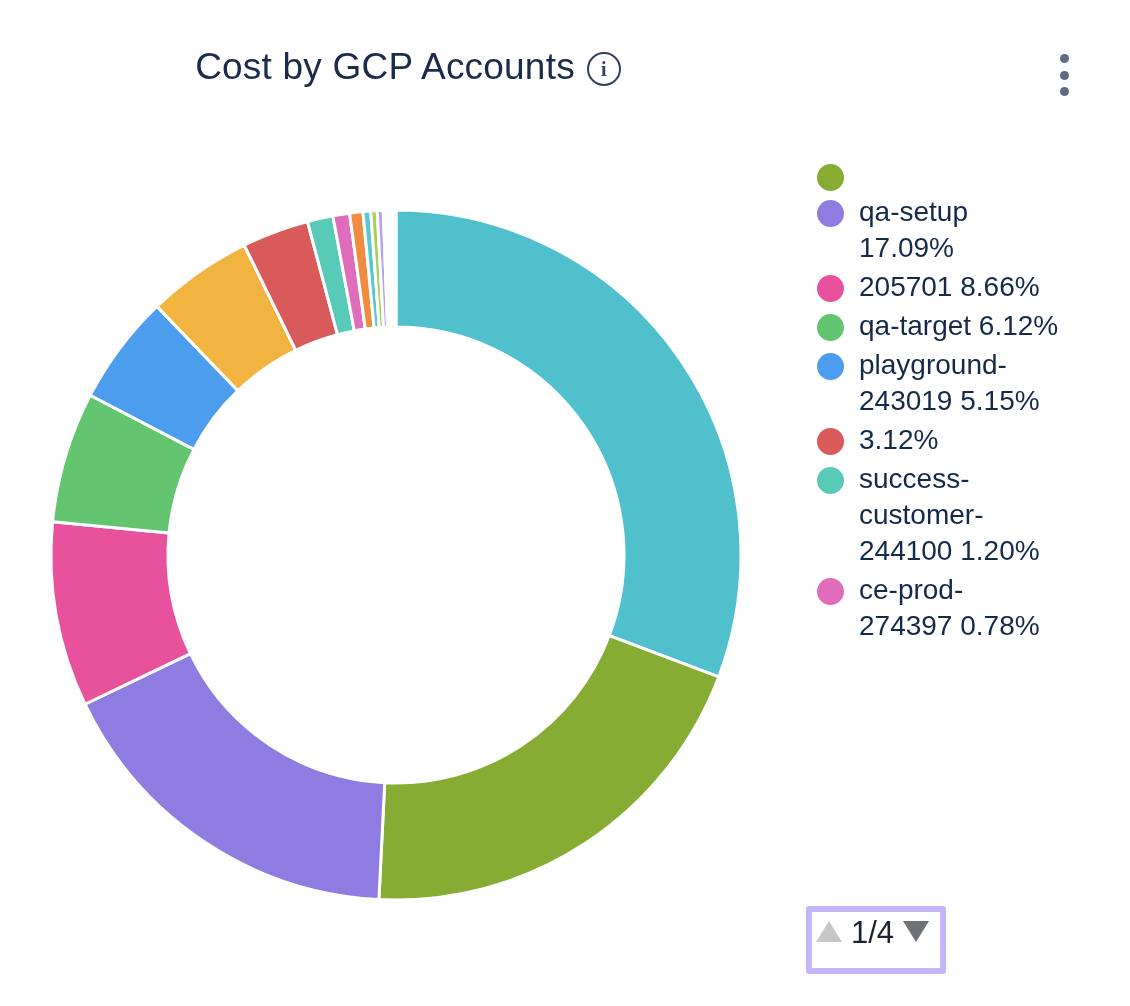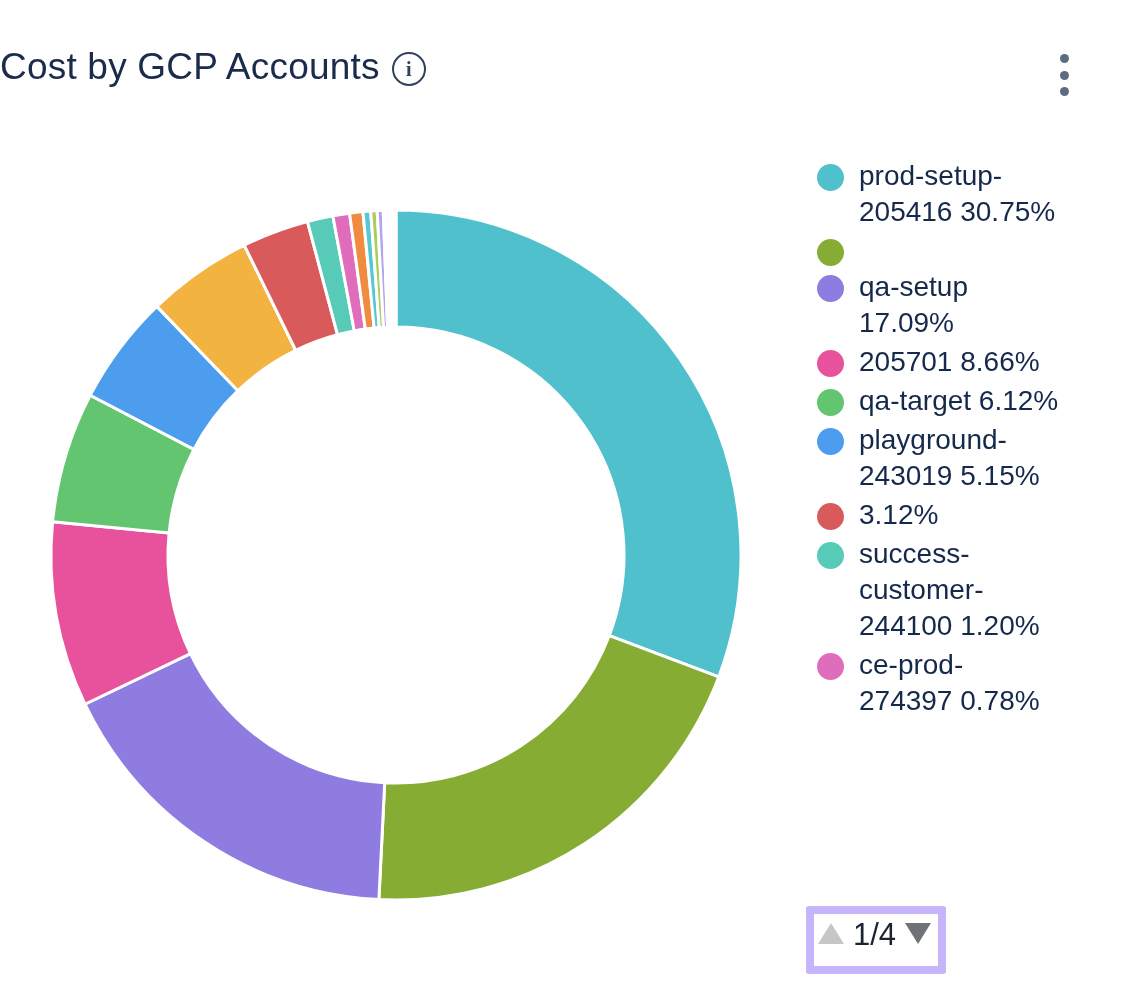--- a/index.html
+++ b/index.html
@@ -4,22 +4,22 @@
 <style>
   html,body{margin:0;padding:0;background:#ffffff;}
   body{
     width:1130px;height:1006px;position:relative;overflow:hidden;
     font-family:"Liberation Sans", sans-serif;color:#1B2B4B;
   }
   .card{position:absolute;inset:0;background:#fff;}
 
   
   .title-row{
-    position:absolute;top:46px;left:0;width:800px;
-    display:flex;align-items:center;gap:12px;
+    position:absolute;top:46px;left:8px;width:800px;
+    display:flex;align-items:center;justify-content:center;gap:12px;
   }
   .widget-title{
     font-size:37px;font-weight:500;color:#1B2B4B;letter-spacing:.2px;white-space:nowrap;
   }
   .info-icon{
     width:30px;height:30px;border:2.5px solid #32415C;border-radius:50%;
     display:flex;align-items:center;justify-content:center;
     font-size:20px;font-weight:700;color:#32415C;line-height:1;
     font-family:"Liberation Serif", serif;
     margin-top:4px;cursor:pointer;
@@ -43,21 +43,21 @@
   .legend-dot{
     flex:0 0 auto;width:27px;height:27px;border-radius:50%;
     margin:6px 15px 0 0;
   }
   .legend-text{font-size:28px;line-height:36px;color:#15294B;}
   .legend-text div{white-space:nowrap;}
 
   
   .pager-box{
     position:absolute;left:806px;top:906px;width:140px;height:68px;
-    background:#ffffff;border:8px solid #c4b5fd;border-radius:3px;
+    background:#ffffff;border:6px solid #c4b5fd;border-radius:3px;
     box-sizing:border-box;
   }
   .pager-row{
     display:flex;align-items:center;gap:9px;padding:3px 4px 0 4px;
   }
   .tri{width:0;height:0;border-left:13px solid transparent;border-right:13px solid transparent;cursor:pointer;}
   .tri-up{border-bottom:21px solid #C6C6C6;}
   .tri-down{border-top:21px solid #6F7377;}
   .pager-label{font-size:31px;color:#1B2433;line-height:1;padding-top:2px;}
 </style>
@@ -92,27 +92,20 @@
         <path d="M323.54 28.14 A345 345 0 0 1 336.89 26.59 L348.12 143.05 A228 228 0 0 0 339.29 144.08 Z" fill="#EF8C3F" stroke="#ffffff" stroke-width="3" stroke-linejoin="round"></path>
         <path d="M336.89 26.59 A345 345 0 0 1 344.66 25.93 L353.25 142.62 A228 228 0 0 0 348.12 143.05 Z" fill="#58C7CF" stroke="#ffffff" stroke-width="3" stroke-linejoin="round"></path>
         <path d="M344.66 25.93 A345 345 0 0 1 351.15 25.52 L357.54 142.34 A228 228 0 0 0 353.25 142.62 Z" fill="#A8CF58" stroke="#ffffff" stroke-width="3" stroke-linejoin="round"></path>
         <path d="M351.15 25.52 A345 345 0 0 1 357.21 25.24 L361.55 142.16 A228 228 0 0 0 357.54 142.34 Z" fill="#B3A3EE" stroke="#ffffff" stroke-width="3" stroke-linejoin="round"></path>
         <path d="M357.21 25.24 A345 345 0 0 1 360.25 25.14 L363.55 142.09 A228 228 0 0 0 361.55 142.16 Z" fill="#F2CFE5" stroke="#ffffff" stroke-width="3" stroke-linejoin="round"></path>
         <path d="M360.25 25.14 A345 345 0 0 1 370.00 25.00 L370.00 142.00 A228 228 0 0 0 363.55 142.09 Z" fill="#FFFFFF" stroke="#ffffff" stroke-width="3" stroke-linejoin="round"></path>
       </svg>
   </div>
 
   <div class="legend" id="legend">
-      <div class="legend-item">
-        <span class="legend-dot" style="background: rgb(79, 192, 204);"></span>
-        <div class="legend-text">
-          <div>prod-setup-</div>
-          <div>205416 30.75%</div>
-        </div>
-      </div>
       <div class="legend-item">
         <span class="legend-dot" style="background: rgb(134, 172, 52);"></span>
       </div>
       <div class="legend-item">
         <span class="legend-dot" style="background: rgb(143, 124, 224);"></span>
         <div class="legend-text">
           <div>qa-setup</div>
           <div>17.09%</div>
         </div>
       </div>

